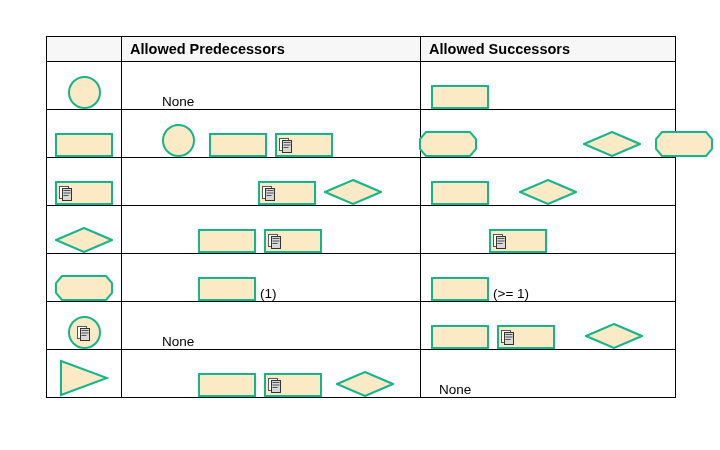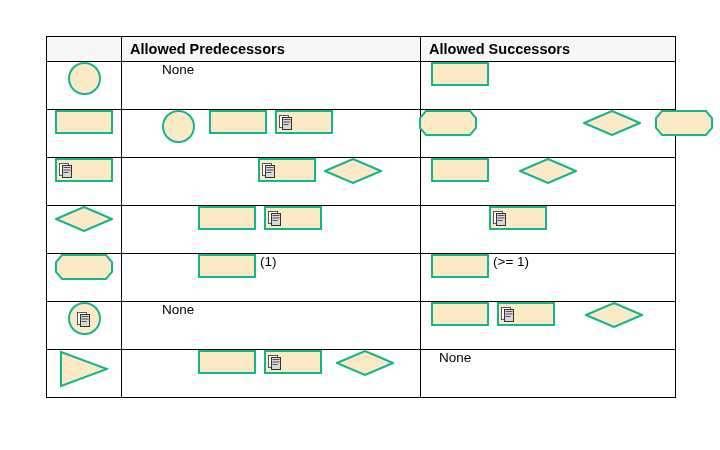--- a/index.html
+++ b/index.html
@@ -52,21 +52,21 @@
     font-family: "Liberation Sans", sans-serif;
   }
   .hdr-row th.h-blank { background: #f7f7f7; }
   .hdr-label { padding-left: 8px; display: block; line-height: 24px; }
 
   
   .body-row td { height: 47px; }
 
   .cell-inner {
     display: flex;
-    align-items: flex-start;
+    align-items: flex-end;
     height: 47px;
     box-sizing: border-box;
   }
   .cell-shape  { justify-content: center; }
   .cell-items  { padding-left: 10px; gap: 0; position: relative; }
 
   .none-text {
     font-size: 13.5px;
     color: #000000;
     font-family: "Liberation Sans", sans-serif;

